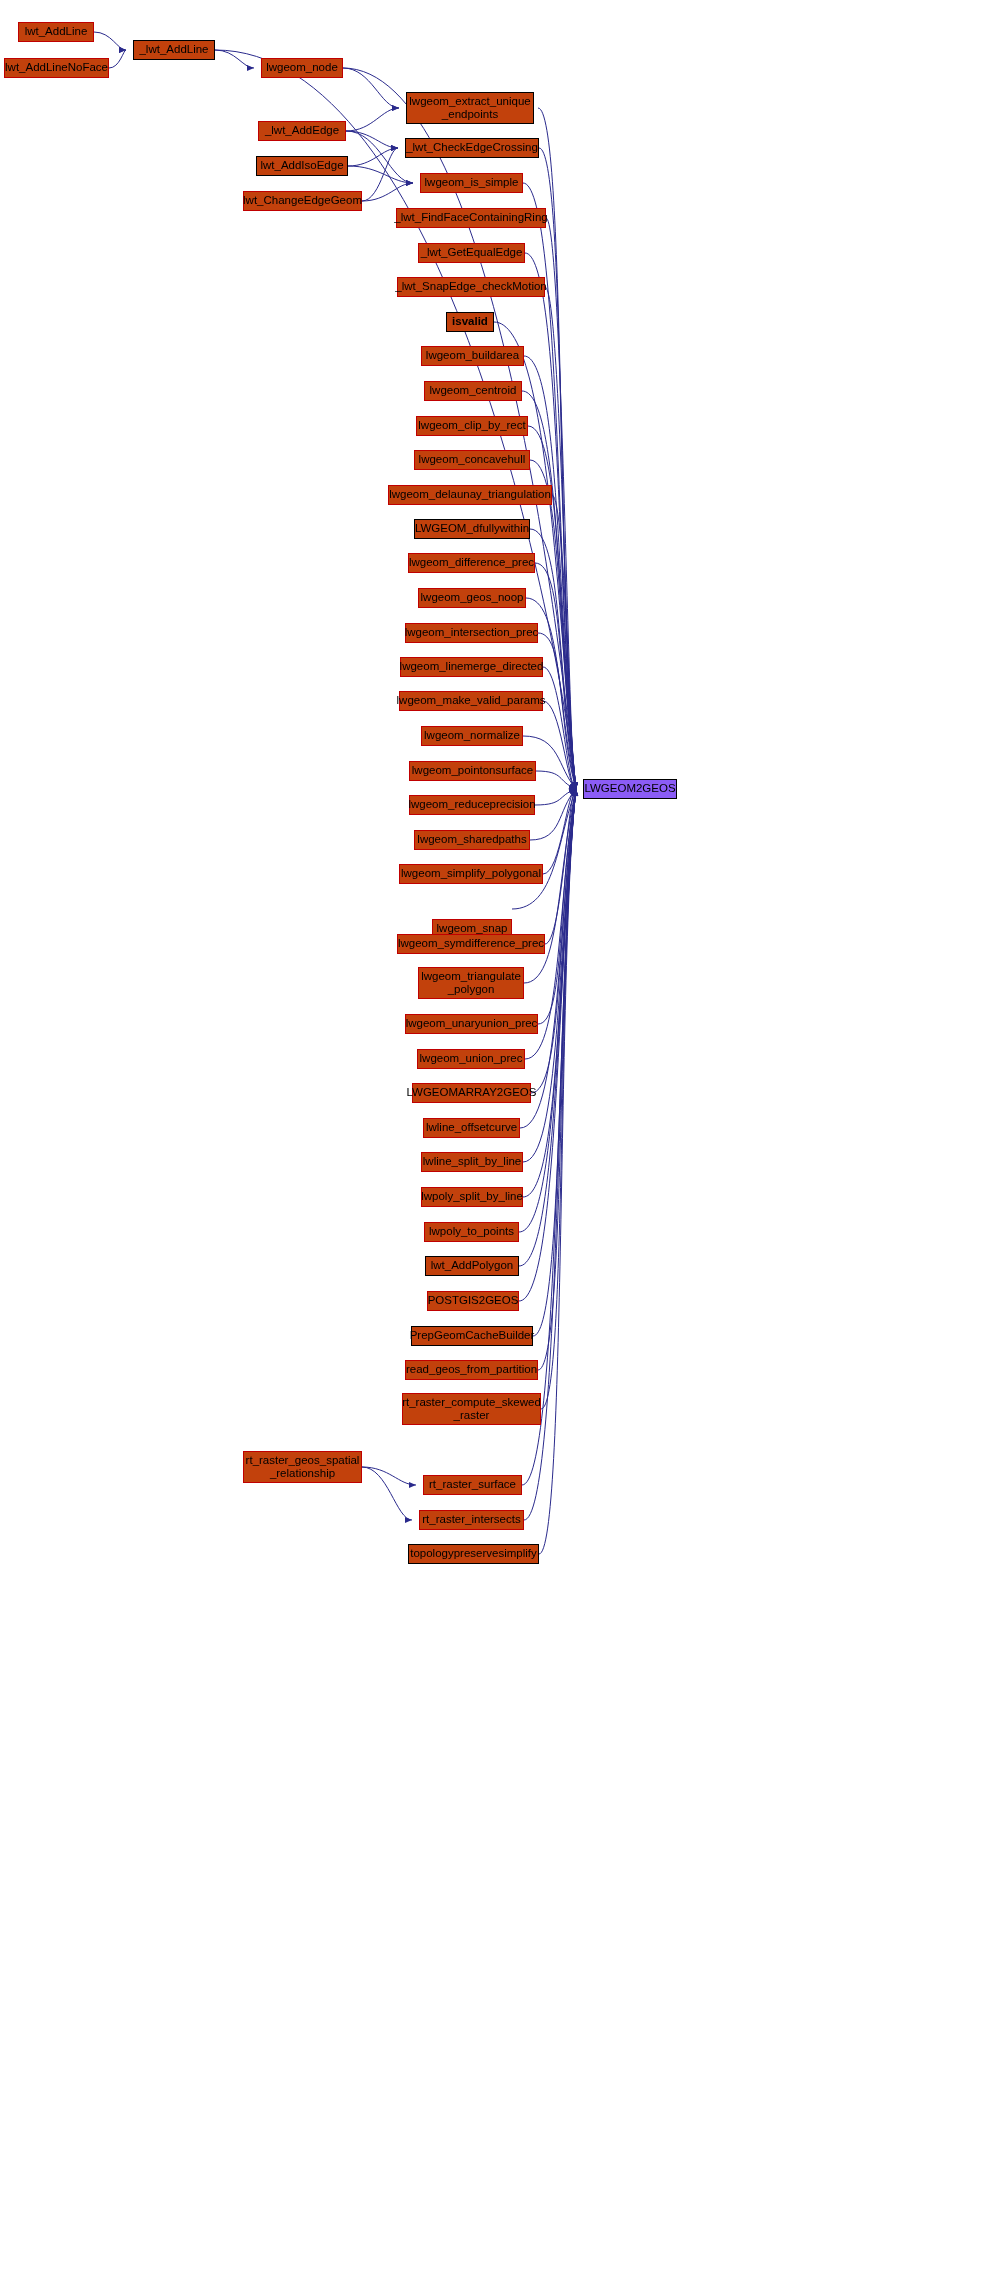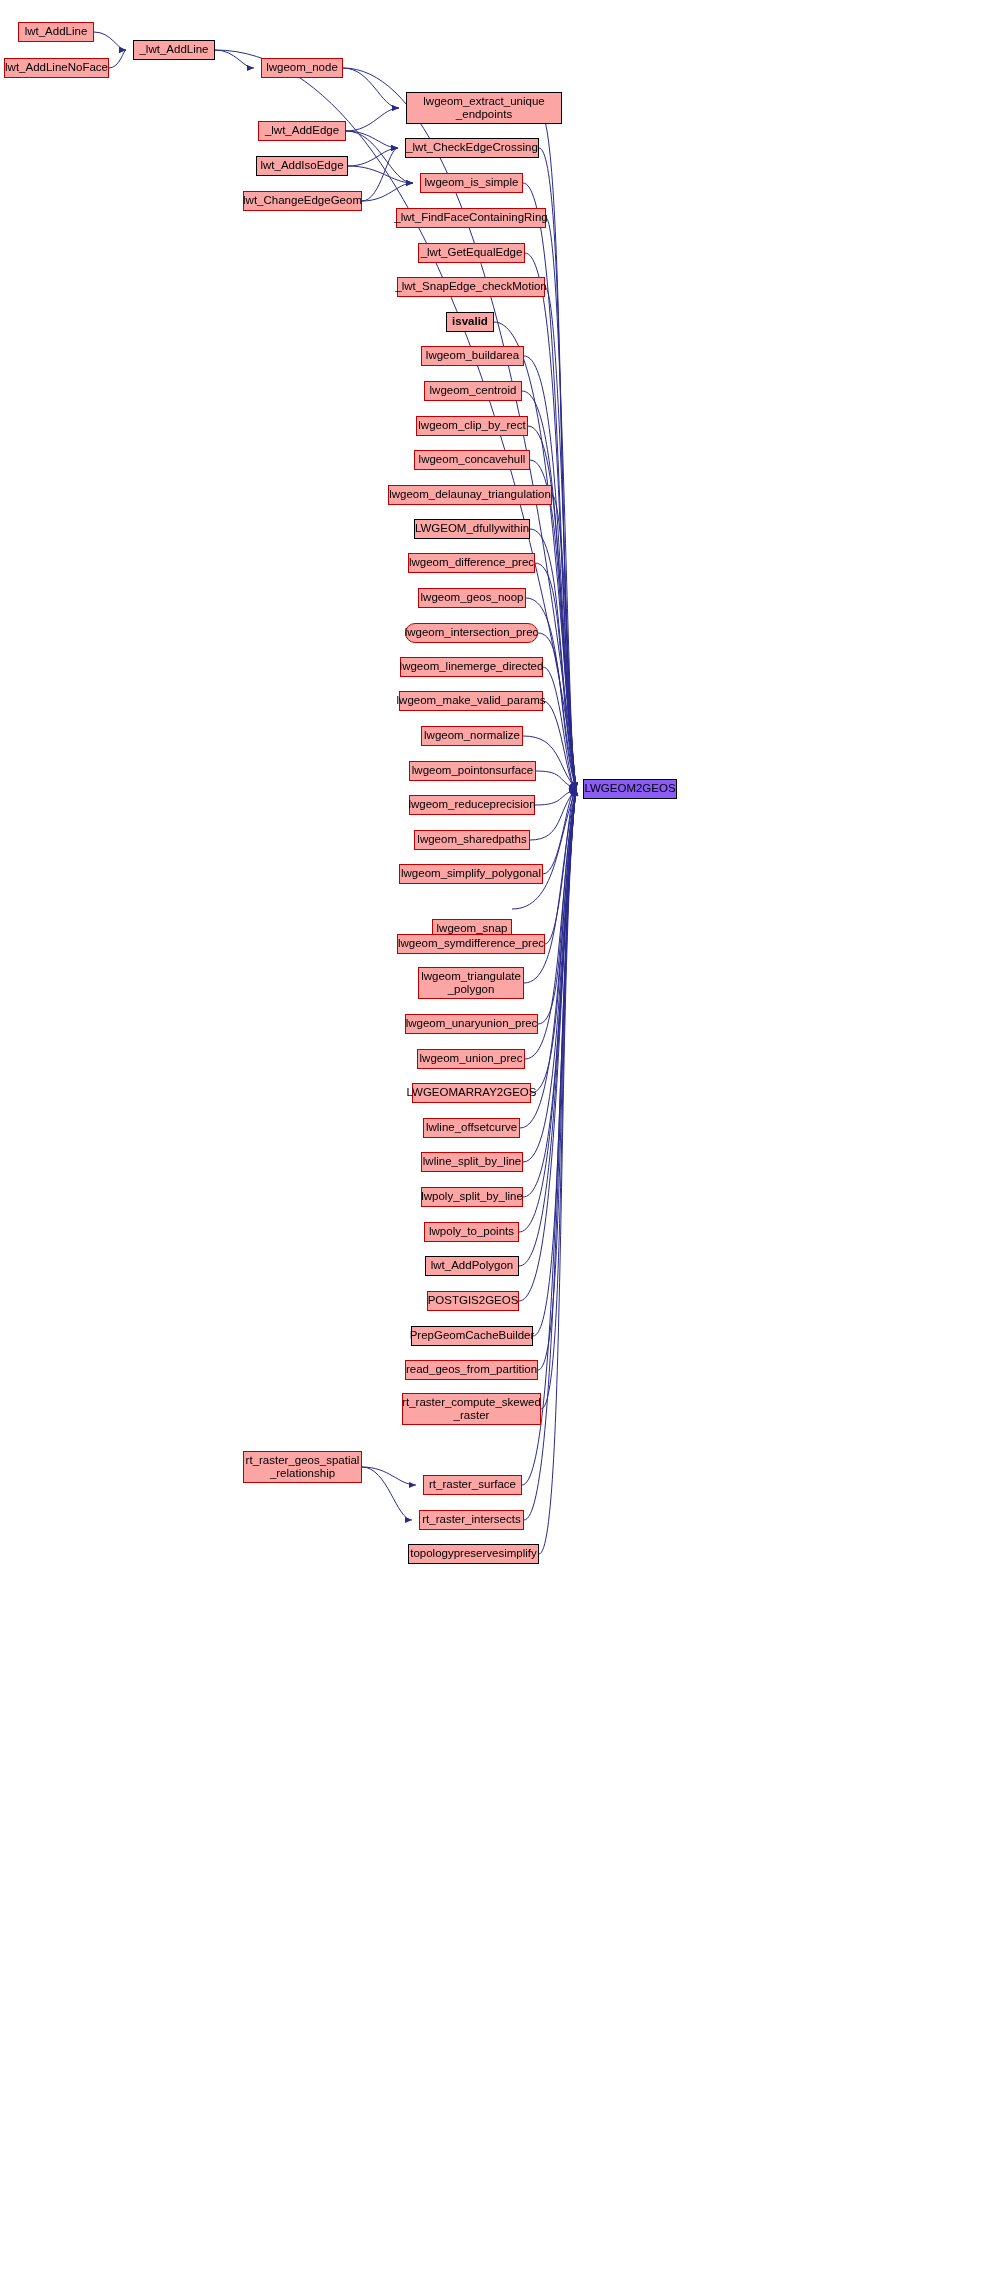--- a/index.html
+++ b/index.html
@@ -19,21 +19,21 @@
     position: absolute;
     left: 0;
     top: 0;
     width: 984px;
     height: 2296px;
   }
   .node {
     position: absolute;
     box-sizing: border-box;
     border: 1px solid #c00000;
-    background: #fca5a5;
+    background: #c2410c;
     color: #000000;
     font-size: 11.5px;
     line-height: 1.15;
     display: flex;
     align-items: center;
     justify-content: center;
     text-align: center;
     white-space: pre-line;
     padding: 0 3px;
   }
@@ -112,40 +112,40 @@
         <path d="M522,1485 C559.82,1485 557,959 576,789" marker-end="url(#arrow)"></path>
         <path d="M524,1520 C560.58,1520 557,959 576,789" marker-end="url(#arrow)"></path>
         <path d="M539,1554 C566.28,1554 557,959 576,789" marker-end="url(#arrow)"></path>
       </g>
   </svg>
   <div id="nodes">
       <div class="node" style="left: 18px; top: 22px; width: 76px; height: 20px;">lwt_AddLine</div>
       <div class="node" style="left: 4px; top: 58px; width: 105px; height: 20px;">lwt_AddLineNoFace</div>
       <div class="node black" style="left: 133px; top: 40px; width: 82px; height: 20px;">_lwt_AddLine</div>
       <div class="node" style="left: 261px; top: 58px; width: 82px; height: 20px;">lwgeom_node</div>
-      <div class="node black" style="left: 406px; top: 92px; width: 156px; height: 32px;">lwgeom_extract_unique
+      <div class="node black" style="left: 406px; top: 92px; width: 128px; height: 32px;">lwgeom_extract_unique
 _endpoints</div>
       <div class="node" style="left: 258px; top: 121px; width: 88px; height: 20px;">_lwt_AddEdge</div>
       <div class="node black" style="left: 405px; top: 138px; width: 134px; height: 20px;">_lwt_CheckEdgeCrossing</div>
       <div class="node black" style="left: 256px; top: 156px; width: 92px; height: 20px;">lwt_AddIsoEdge</div>
       <div class="node" style="left: 420px; top: 173px; width: 103px; height: 20px;">lwgeom_is_simple</div>
       <div class="node" style="left: 243px; top: 191px; width: 119px; height: 20px;">lwt_ChangeEdgeGeom</div>
       <div class="node" style="left: 396px; top: 208px; width: 150px; height: 20px;">_lwt_FindFaceContainingRing</div>
       <div class="node" style="left: 418px; top: 243px; width: 107px; height: 20px;">_lwt_GetEqualEdge</div>
       <div class="node" style="left: 397px; top: 277px; width: 148px; height: 20px;">_lwt_SnapEdge_checkMotion</div>
       <div class="node black" style="left: 446px; top: 312px; width: 48px; height: 20px; font-weight: bold;">isvalid</div>
       <div class="node" style="left: 421px; top: 346px; width: 103px; height: 20px;">lwgeom_buildarea</div>
       <div class="node" style="left: 424px; top: 381px; width: 98px; height: 20px;">lwgeom_centroid</div>
       <div class="node" style="left: 416px; top: 416px; width: 112px; height: 20px;">lwgeom_clip_by_rect</div>
       <div class="node" style="left: 414px; top: 450px; width: 116px; height: 20px;">lwgeom_concavehull</div>
       <div class="node" style="left: 388px; top: 485px; width: 164px; height: 20px;">lwgeom_delaunay_triangulation</div>
       <div class="node black" style="left: 414px; top: 519px; width: 116px; height: 20px;">LWGEOM_dfullywithin</div>
       <div class="node" style="left: 408px; top: 553px; width: 127px; height: 20px;">lwgeom_difference_prec</div>
       <div class="node" style="left: 418px; top: 588px; width: 108px; height: 20px;">lwgeom_geos_noop</div>
-      <div class="node" style="left: 405px; top: 623px; width: 133px; height: 20px; border-radius: 10px;">lwgeom_intersection_prec</div>
+      <div class="node" style="left: 405px; top: 623px; width: 133px; height: 20px;">lwgeom_intersection_prec</div>
       <div class="node" style="left: 400px; top: 657px; width: 143px; height: 20px;">lwgeom_linemerge_directed</div>
       <div class="node" style="left: 399px; top: 691px; width: 144px; height: 20px;">lwgeom_make_valid_params</div>
       <div class="node" style="left: 421px; top: 726px; width: 102px; height: 20px;">lwgeom_normalize</div>
       <div class="node" style="left: 409px; top: 761px; width: 127px; height: 20px;">lwgeom_pointonsurface</div>
       <div class="node" style="left: 409px; top: 795px; width: 126px; height: 20px;">lwgeom_reduceprecision</div>
       <div class="node" style="left: 414px; top: 830px; width: 116px; height: 20px;">lwgeom_sharedpaths</div>
       <div class="node" style="left: 399px; top: 864px; width: 144px; height: 20px;">lwgeom_simplify_polygonal</div>
       <div class="node" style="left: 432px; top: 899px; width: 80px; height: 20px; margin-top: 20px;">lwgeom_snap</div>
       <div class="node" style="left: 397px; top: 934px; width: 148px; height: 20px;">lwgeom_symdifference_prec</div>
       <div class="node" style="left: 418px; top: 967px; width: 106px; height: 32px;">lwgeom_triangulate

